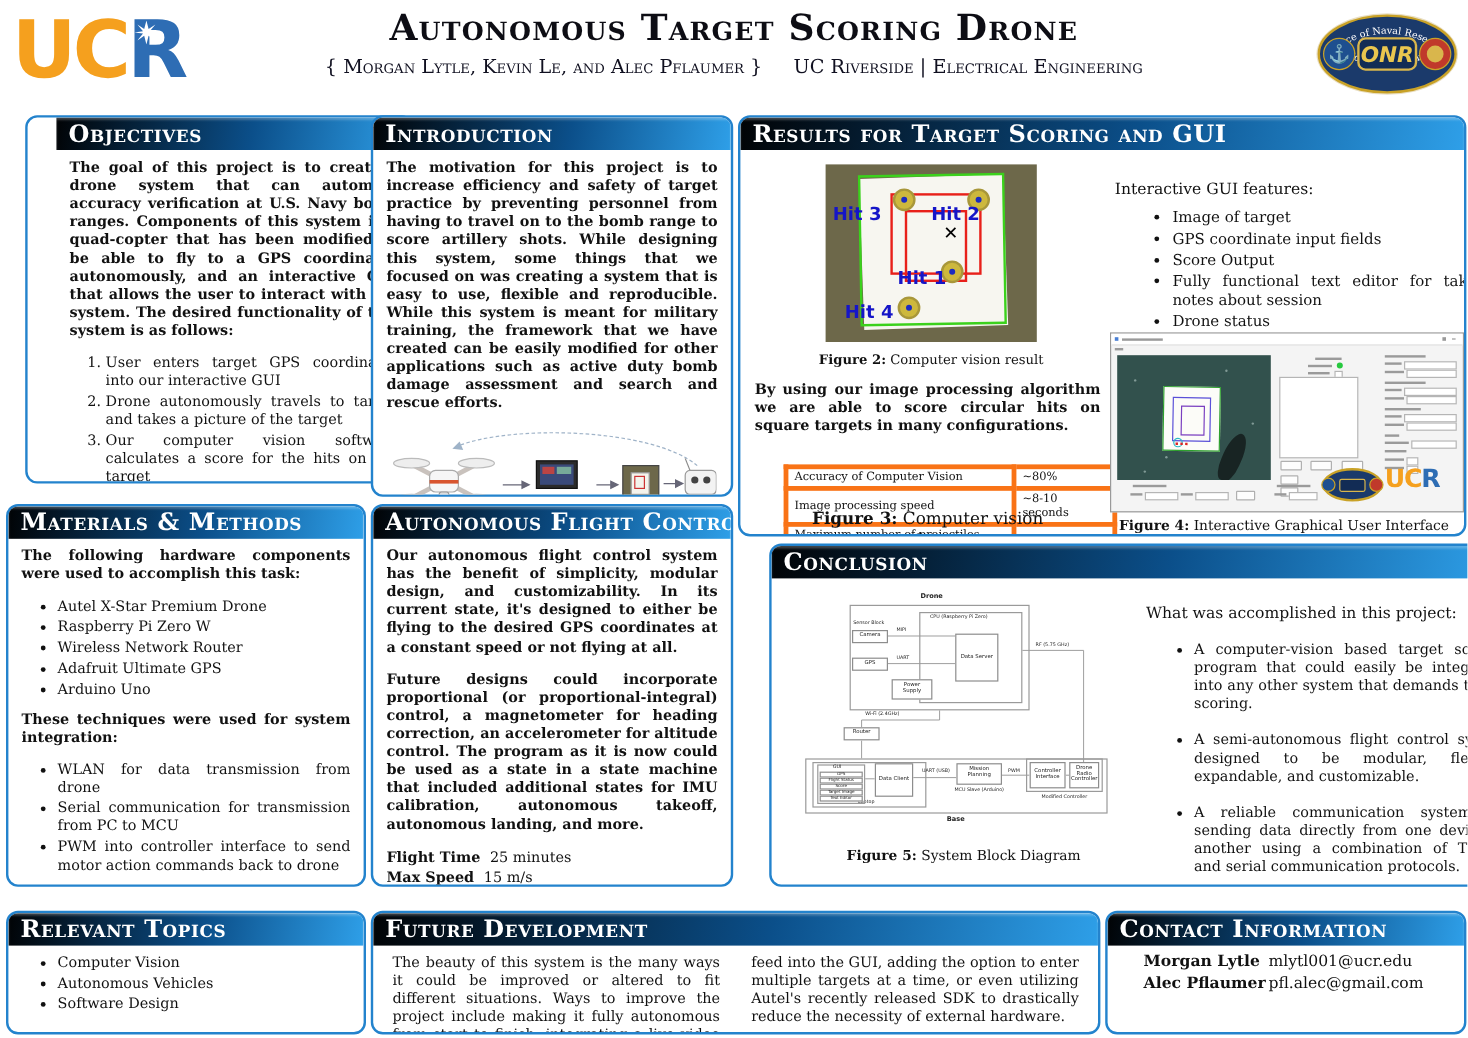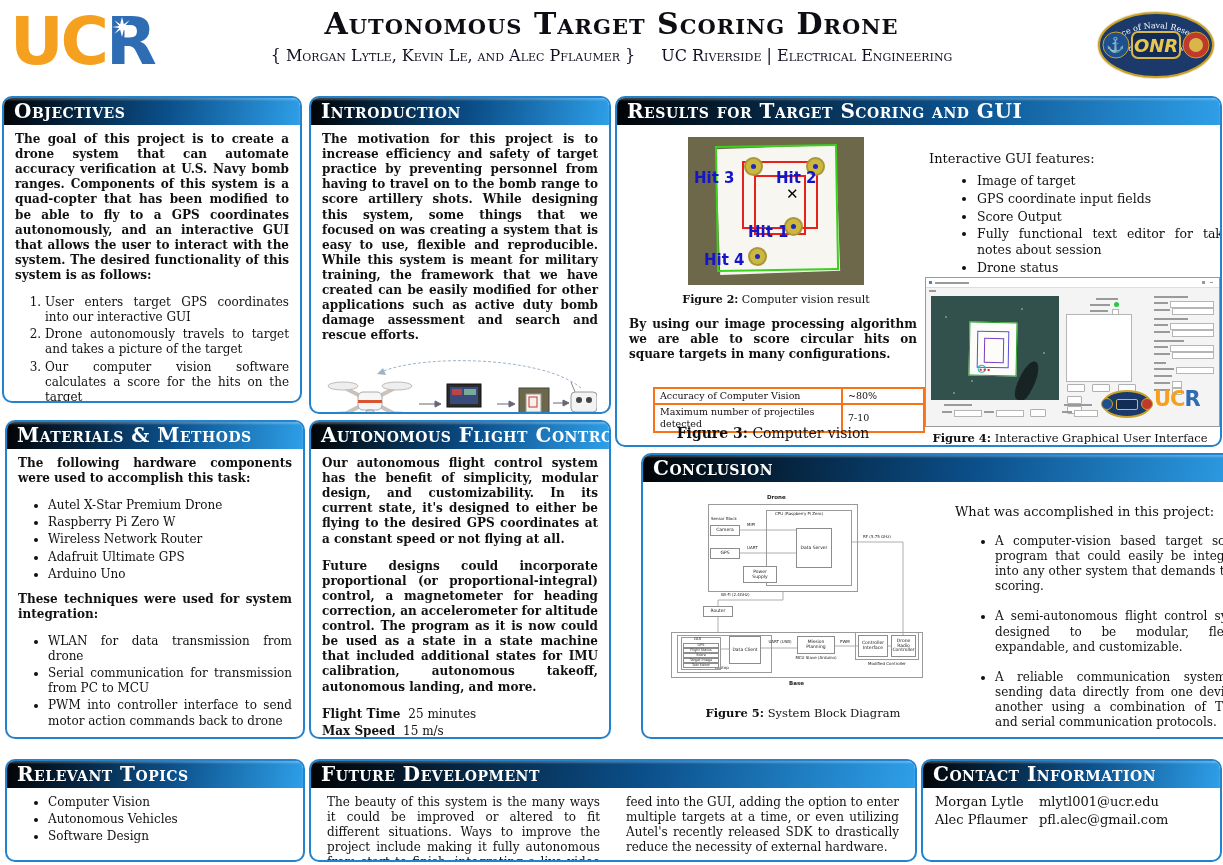--- a/index.html
+++ b/index.html
@@ -36,21 +36,21 @@
   .f2green{position:absolute;left:28px;top:8px;width:118px;height:122px;border:2px solid #3bd11c;transform:rotate(-1deg);}
   .f2red1{position:absolute;left:54px;top:24px;width:72px;height:64px;border:2px solid #e8201a;}
   .f2red2{position:absolute;left:66px;top:38px;width:48px;height:56px;border:2px solid #e8201a;}
   .f2x{position:absolute;left:98px;top:48px;color:#000;font-weight:bold;font-size:15px;font-family:"DejaVu Sans",sans-serif;}
   .f2hit{position:absolute;width:15px;height:15px;border-radius:50%;background:#cdb83d;border:2px solid #a8973a;}
   .f2hit::after{content:"";position:absolute;left:5px;top:5px;width:5px;height:5px;border-radius:50%;background:#1b2bc0;}
   .f2lbl{position:absolute;color:#1515c8;font-family:"DejaVu Sans",sans-serif;font-weight:bold;font-size:15px;white-space:nowrap;}
 
   
   table.spec-table{border-collapse:collapse;font-size:9.5px;}
-  table.spec-table td{border:2px solid #f97316;padding:1px 5px;text-align:left;}
+  table.spec-table td{border:4px solid #f97316;padding:1px 5px;text-align:left;}
   table.spec-table td.c1{width:176px;}
   table.spec-table td.c2{width:70px;}
 
   
   .gui{position:absolute;background:#f4f4f4;border:1px solid #9a9a9a;overflow:hidden;font-family:"DejaVu Sans",sans-serif;}
   .gtitle{position:absolute;left:0;top:0;right:0;height:9px;background:#fff;border-bottom:1px solid #ddd;}
   .gbar{position:absolute;background:#9a9a9a;}
   .gimg{position:absolute;left:5px;top:18px;width:128px;height:104px;background:#32514d;overflow:hidden;}
   .speck{position:absolute;width:2px;height:2px;background:#cfe3df;opacity:.5;border-radius:50%;}
   .gpaper{position:absolute;left:38px;top:26px;width:46px;height:52px;background:#fcfcf8;border:1px solid #2ea02e;transform:rotate(1deg);}
@@ -77,21 +77,21 @@
   .dframe{position:absolute;border:1px solid #9a9a9a;background:transparent;box-sizing:border-box;}
   .dlabel{position:absolute;font-size:5px;line-height:1.1;white-space:nowrap;}
   .dlabel.b{font-weight:bold;font-size:5.5px;}
   .dsmall{font-size:4px;}
   .dsvg{position:absolute;left:0;top:0;}
 
   
   ul.conlist{margin:0;padding-left:18px;}
   ul.conlist li{margin-bottom:15px;}
   .contact-row{display:flex;margin-bottom:2px;font-size:13px;}
-  .contact-row .nm{width:104px;font-weight:normal;}
+  .contact-row .nm{width:104px;font-weight:bold;margin-left:18px;}
   .twocol{column-count:2;column-gap:26px;font-size:12px;text-align:justify;}
 </style>
 </head>
 <body>
 
 <div class="poster">
 
   <div class="ucr-logo">
     <span class="uc">UC</span><span class="r"><span>R</span><svg class="burst" viewBox="0 0 24 24">
           <path d="M12 0 L14.2 8.6 L21 4 L15.4 10.8 L24 12 L15.4 13.2 L21 20 L14.2 15.4 L12 24 L9.8 15.4 L3 20 L8.6 13.2 L0 12 L8.6 10.8 L3 4 L9.8 8.6 Z" fill="#fff"></path>
@@ -111,21 +111,21 @@
     <path id="arcBot" d="M 18,30 A 48,32 0 0 0 104,30" fill="none"></path>
     <text font-size="8" fill="#fff" font-family="DejaVu Serif"><textPath href="#arcBot" startOffset="14%">Science &amp; Technology</textPath></text>
     <circle cx="21" cy="37" r="13" fill="#1e4f8f" stroke="#c9a227"></circle>
     <text x="21" y="42" text-anchor="middle" font-size="15" fill="#d9b64c">⚓</text>
     <circle cx="101" cy="37" r="13" fill="#c0392b" stroke="#c9a227"></circle>
     <circle cx="101" cy="37" r="7" fill="#d9b64c"></circle>
     <rect x="37" y="24" width="48" height="26" rx="6" fill="#122c55" stroke="#d9b64c" stroke-width="2"></rect>
     <text x="61" y="44" text-anchor="middle" font-size="18" font-weight="bold" font-style="italic" fill="#e9c64f" font-family="DejaVu Sans">ONR</text>
   </svg>
 
-  <div class="box" style="left:2px;top:96px;width:296px;height:303px;">
+  <div class="box" style="left:21px;top:96px;width:296px;height:303px;padding-left:24px;">
     <div class="box-hd">Objectives</div>
     <div class="box-bd">
       <p class="p">The goal of this project is to create a drone system that can automate accuracy verification at U.S. Navy bomb ranges. Components of this system is a quad-copter that has been modified to be able to fly to a GPS coordinates autonomously, and an interactive GUI that allows the user to interact with the system. The desired functionality of this system is as follows:</p>
       <ol class="nlist">
         <li>User enters target GPS coordinates into our interactive GUI</li>
         <li>Drone autonomously travels to target and takes a picture of the target</li>
         <li>Our computer vision software calculates a score for the hits on the target</li>
         <li>User tells the drone to come home or enters new coordinate</li>
       </ol>
     </div>
@@ -274,20 +274,24 @@
         <li>Drone status</li>
       </ul>
 
       <p class="p abs" style="left:12px;top:192px;width:288px;">By using our image processing algorithm we are able to score circular hits on square targets in many configurations.</p>
 
       <table class="spec-table abs" style="left:36px;top:262px;">
         <tbody>
             <tr>
               <td class="c1">Accuracy of Computer Vision</td>
               <td class="c2">~80%</td>
+            </tr>
+        <tr>
+              <td class="c1">Image processing speed</td>
+              <td class="c2">~8-10 seconds</td>
             </tr>
         <tr>
               <td class="c1">Maximum number of projectiles detected</td>
               <td class="c2">7-10</td>
             </tr>
 
       </tbody>
         </table>
       <div class="caption abs" style="left:10px;top:300px;width:292px;font-size:14px;">
         <b>Figure 3:</b> <span>Computer vision specifications</span>

